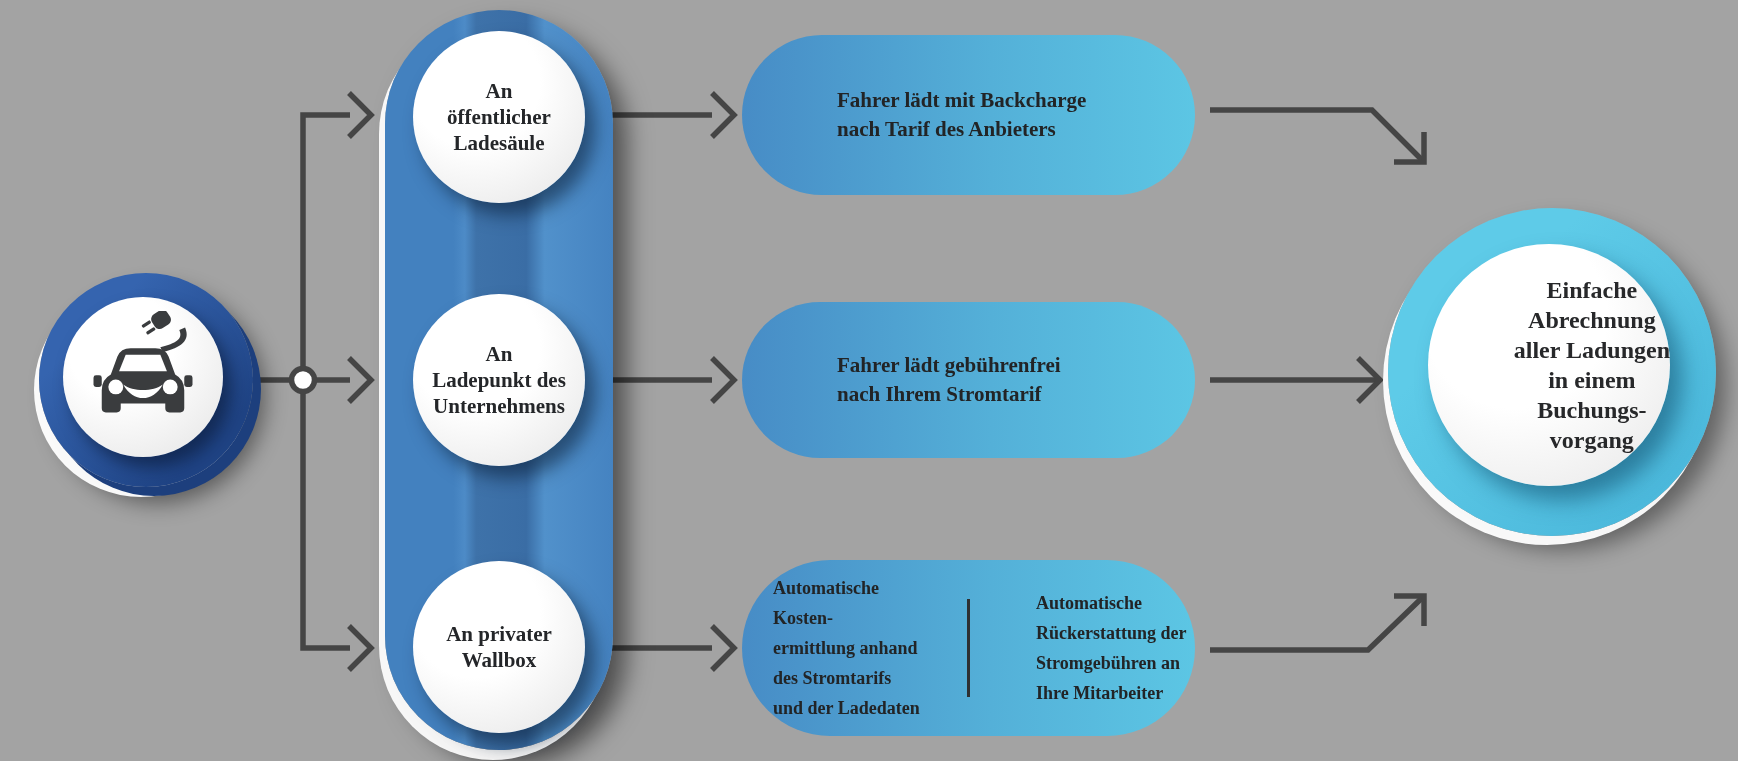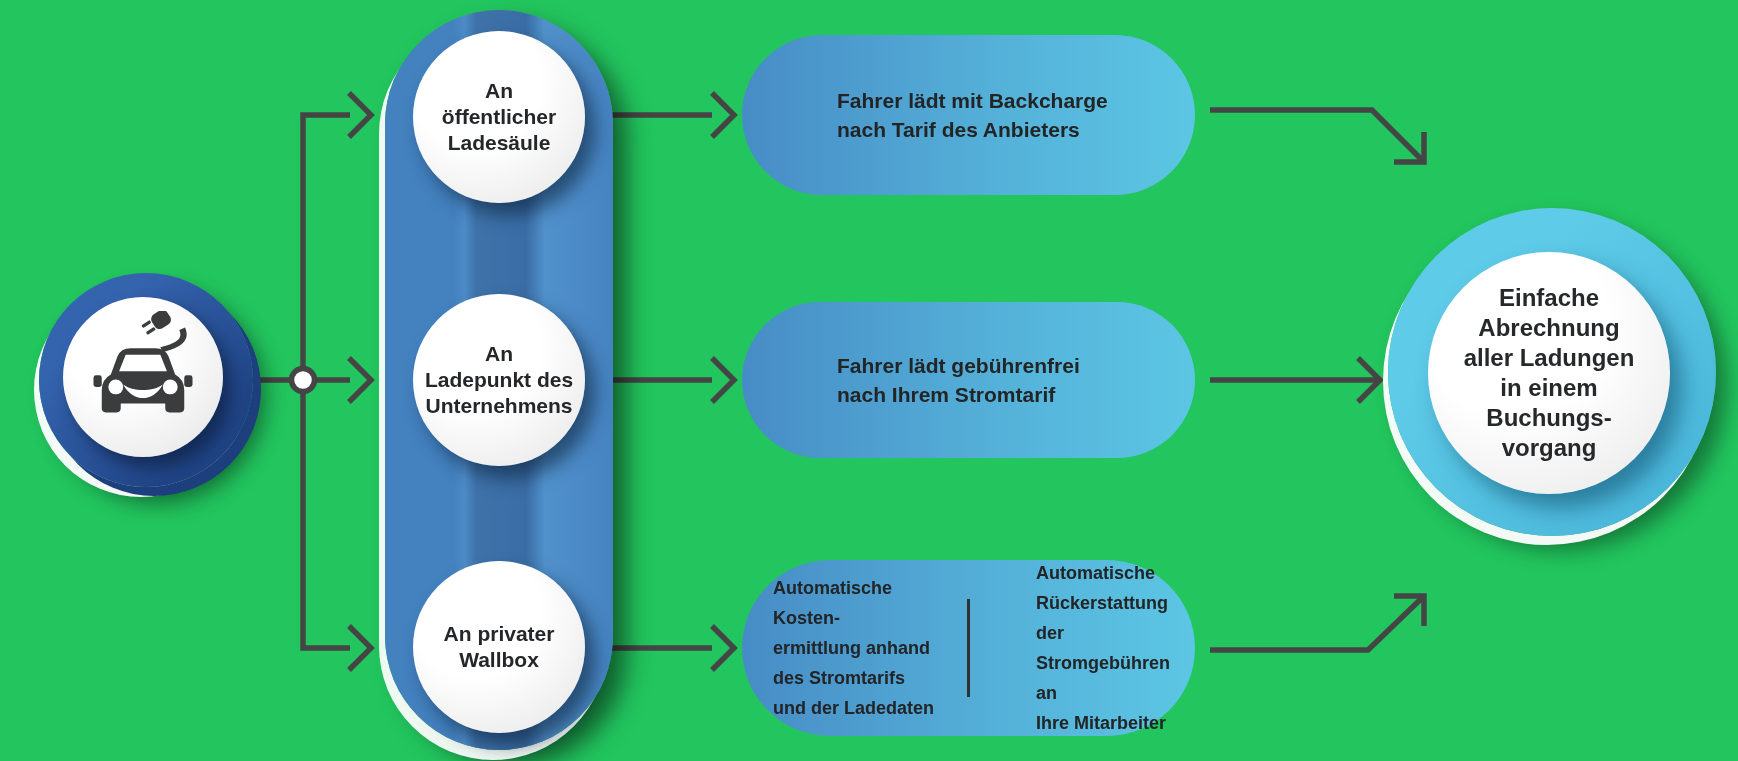--- a/index.html
+++ b/index.html
@@ -1,18 +1,18 @@
 <!DOCTYPE html>
 <html><head>
 <meta charset="utf-8">
 <style>
   html,body{margin:0;padding:0;background:#000;}
   .canvas{
-    position:relative;width:1738px;height:761px;background:#22c55e;overflow:hidden;
-    font-family:Liberation Sans, sans-serif;
+    position:relative;width:1738px;height:761px;background:#a3a3a3;overflow:hidden;
+    font-family:Liberation Serif, serif;
   }
   .canvas *{box-sizing:border-box;}
   svg.connectors{position:absolute;left:0;top:0;z-index:1;}
   .shape{position:absolute;z-index:2;}
 
   
   .car-badge{
     left:39px;top:273px;width:214px;height:214px;border-radius:50%;
     background:linear-gradient(135deg,#3564af 25%,#1f4384 80%);
     box-shadow:8px 9px 0 #1d3f7d,-5px 10px 0 rgba(255,255,255,0.95),12px 16px 22px rgba(0,0,0,0.45);
@@ -65,24 +65,24 @@
     font-weight:bold;font-size:18px;line-height:30px;color:#222426;
   }
 
   
   .result-circle{
     left:1388px;top:208px;width:328px;height:328px;border-radius:50%;
     background:linear-gradient(135deg,#5ecbe8 30%,#49b6da 92%);
     box-shadow:-5px 9px 0 rgba(255,255,255,0.95),10px 14px 22px rgba(0,0,0,0.4);
   }
   .result-circle .inner{
-    position:absolute;left:40px;top:44px;width:242px;height:242px;border-radius:50%;
+    position:absolute;left:40px;top:36px;width:242px;height:242px;border-radius:50%;
     background:radial-gradient(circle at 36% 30%,#ffffff 40%,#e6e6e6 100%);
     box-shadow:12px 14px 22px rgba(15,75,105,0.55);
-    display:flex;align-items:center;justify-content:center;
+    display:flex;align-items:center;justify-content:flex-end;
   }
   .result-circle .inner span{
     white-space:pre-line;text-align:center;font-weight:bold;
     font-size:24px;line-height:30px;color:#27282a;
   }
 </style>
 </head>
 <body>
 
 <div class="canvas">

